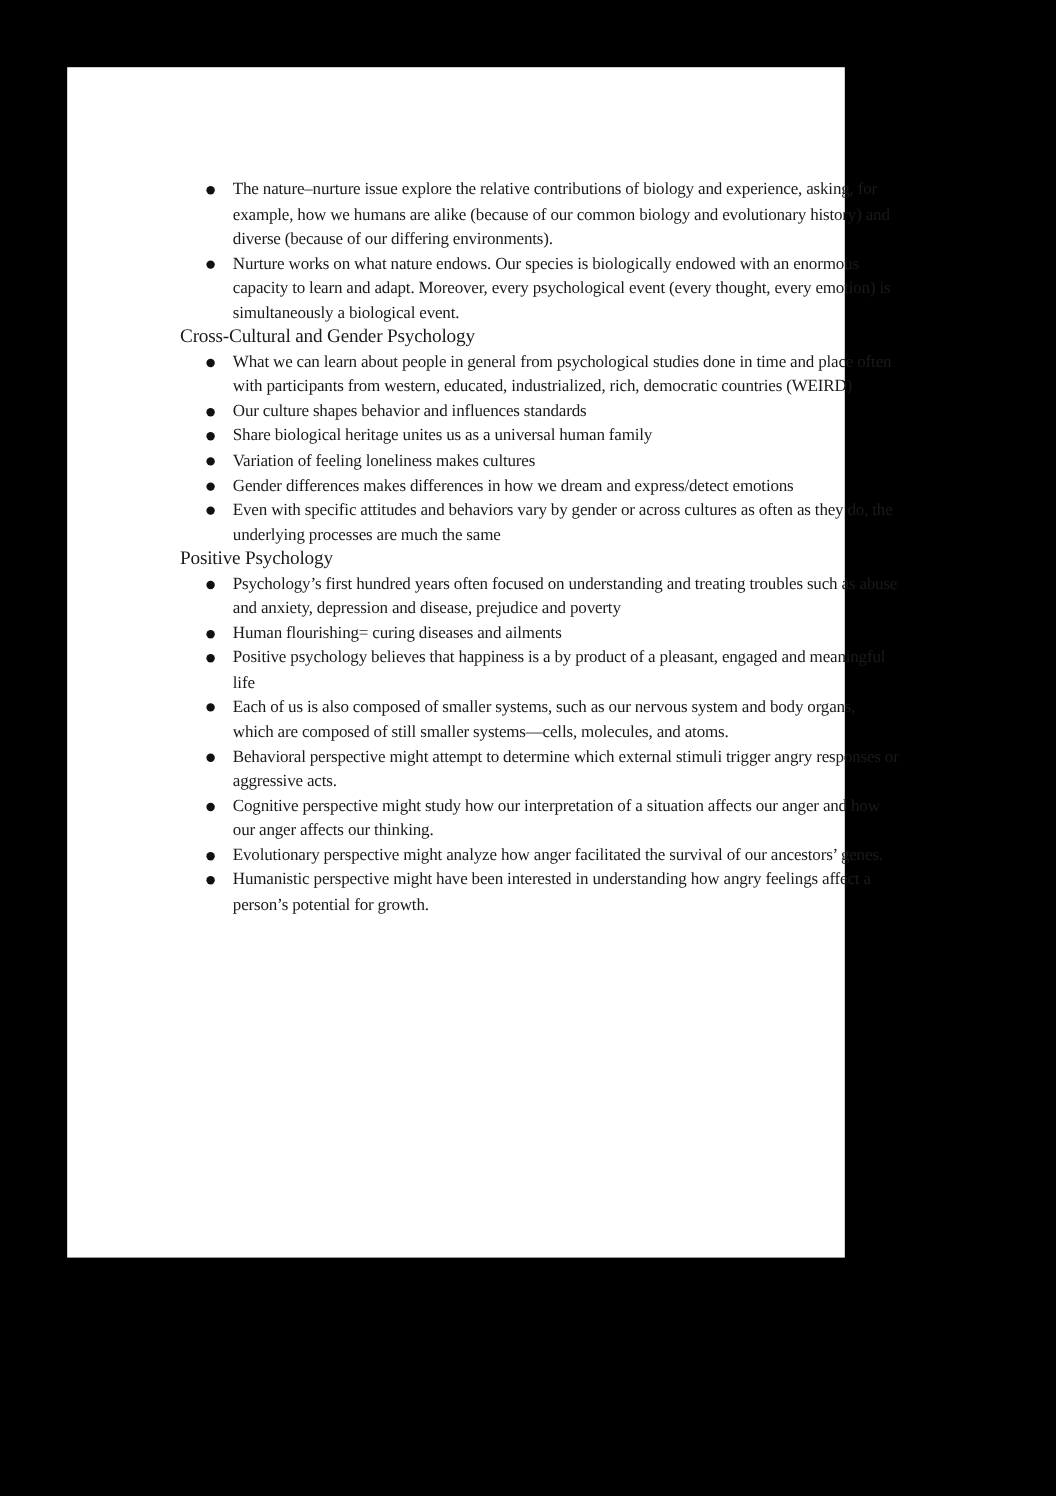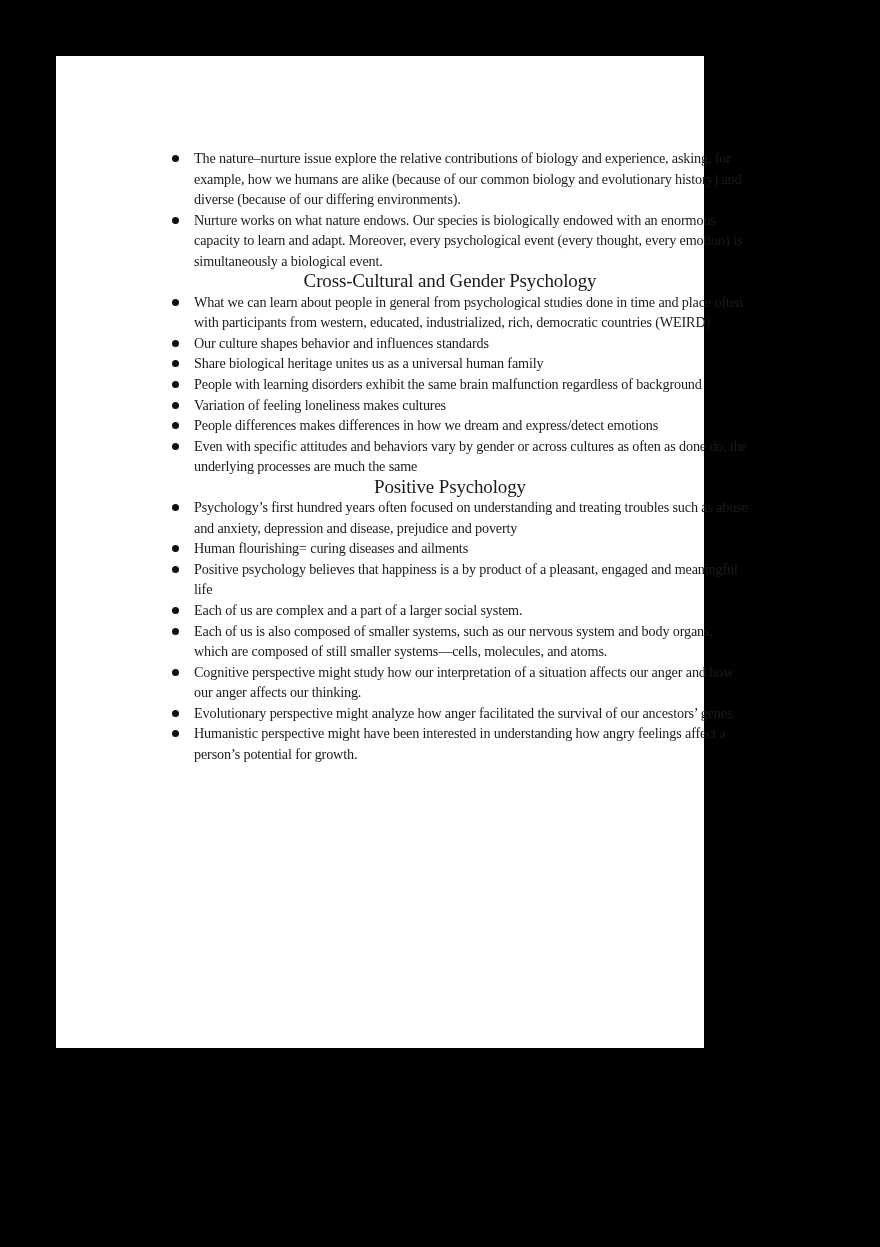--- a/index.html
+++ b/index.html
@@ -29,22 +29,21 @@
       font-family: "Liberation Serif", "DejaVu Serif", serif;
       font-size: 14.2px;
       line-height: 20.55px;
       color: #1a1a1a;
       letter-spacing: -0.15px;
     }
     .heading {
       margin: 0;
       padding: 0;
       font-weight: normal;
-      font-size: 19px;
-      text-align: center;
+      font-size: 16px;
     }
     ul.bullets {
       list-style: none;
       margin: 0;
       padding: 0;
     }
     ul.bullets li {
       position: relative;
       padding-left: 44px;
       margin: 0;
@@ -91,33 +90,29 @@
         <li>
             <span class="dot"></span>
             <span class="txt">Our culture shapes behavior and influences standards</span>
           </li>
         <li>
             <span class="dot"></span>
             <span class="txt">Share biological heritage unites us as a universal human family</span>
           </li>
         <li>
             <span class="dot"></span>
-            <span class="txt">People with learning disorders exhibit the same brain malfunction regardless of background</span>
-          </li>
-        <li>
-            <span class="dot"></span>
             <span class="txt">Variation of feeling loneliness makes cultures</span>
           </li>
         <li>
             <span class="dot"></span>
-            <span class="txt">People differences makes differences in how we dream and express/detect emotions</span>
+            <span class="txt">Gender differences makes differences in how we dream and express/detect emotions</span>
           </li>
         <li>
             <span class="dot"></span>
-            <span class="txt">Even with specific attitudes and behaviors vary by gender or across cultures as often as done do, the underlying processes are much the same</span>
+            <span class="txt">Even with specific attitudes and behaviors vary by gender or across cultures as often as they do, the underlying processes are much the same</span>
           </li>
       </ul>
     </section>
 
     <section>
       <div class="heading">Positive Psychology</div>
       <ul class="bullets">
         <li>
             <span class="dot"></span>
             <span class="txt">Psychology’s first hundred years often focused on understanding and treating troubles such as abuse and anxiety, depression and disease, prejudice and poverty</span>
@@ -130,25 +125,25 @@
             <span class="dot"></span>
             <span class="txt">Positive psychology believes that happiness is a by product of a pleasant, engaged and meaningful life</span>
           </li>
       </ul>
     </section>
 
     <section>
       <ul class="bullets">
         <li>
             <span class="dot"></span>
-            <span class="txt">Each of us are complex and a part of a larger social system.</span>
+            <span class="txt">Each of us is also composed of smaller systems, such as our nervous system and body organs, which are composed of still smaller systems—cells, molecules, and atoms.</span>
           </li>
         <li>
             <span class="dot"></span>
-            <span class="txt">Each of us is also composed of smaller systems, such as our nervous system and body organs, which are composed of still smaller systems—cells, molecules, and atoms.</span>
+            <span class="txt">Behavioral perspective might attempt to determine which external stimuli trigger angry responses or aggressive acts.</span>
           </li>
         <li>
             <span class="dot"></span>
             <span class="txt">Cognitive perspective might study how our interpretation of a situation affects our anger and how our anger affects our thinking.</span>
           </li>
         <li>
             <span class="dot"></span>
             <span class="txt">Evolutionary perspective might analyze how anger facilitated the survival of our ancestors’ genes.</span>
           </li>
         <li>

